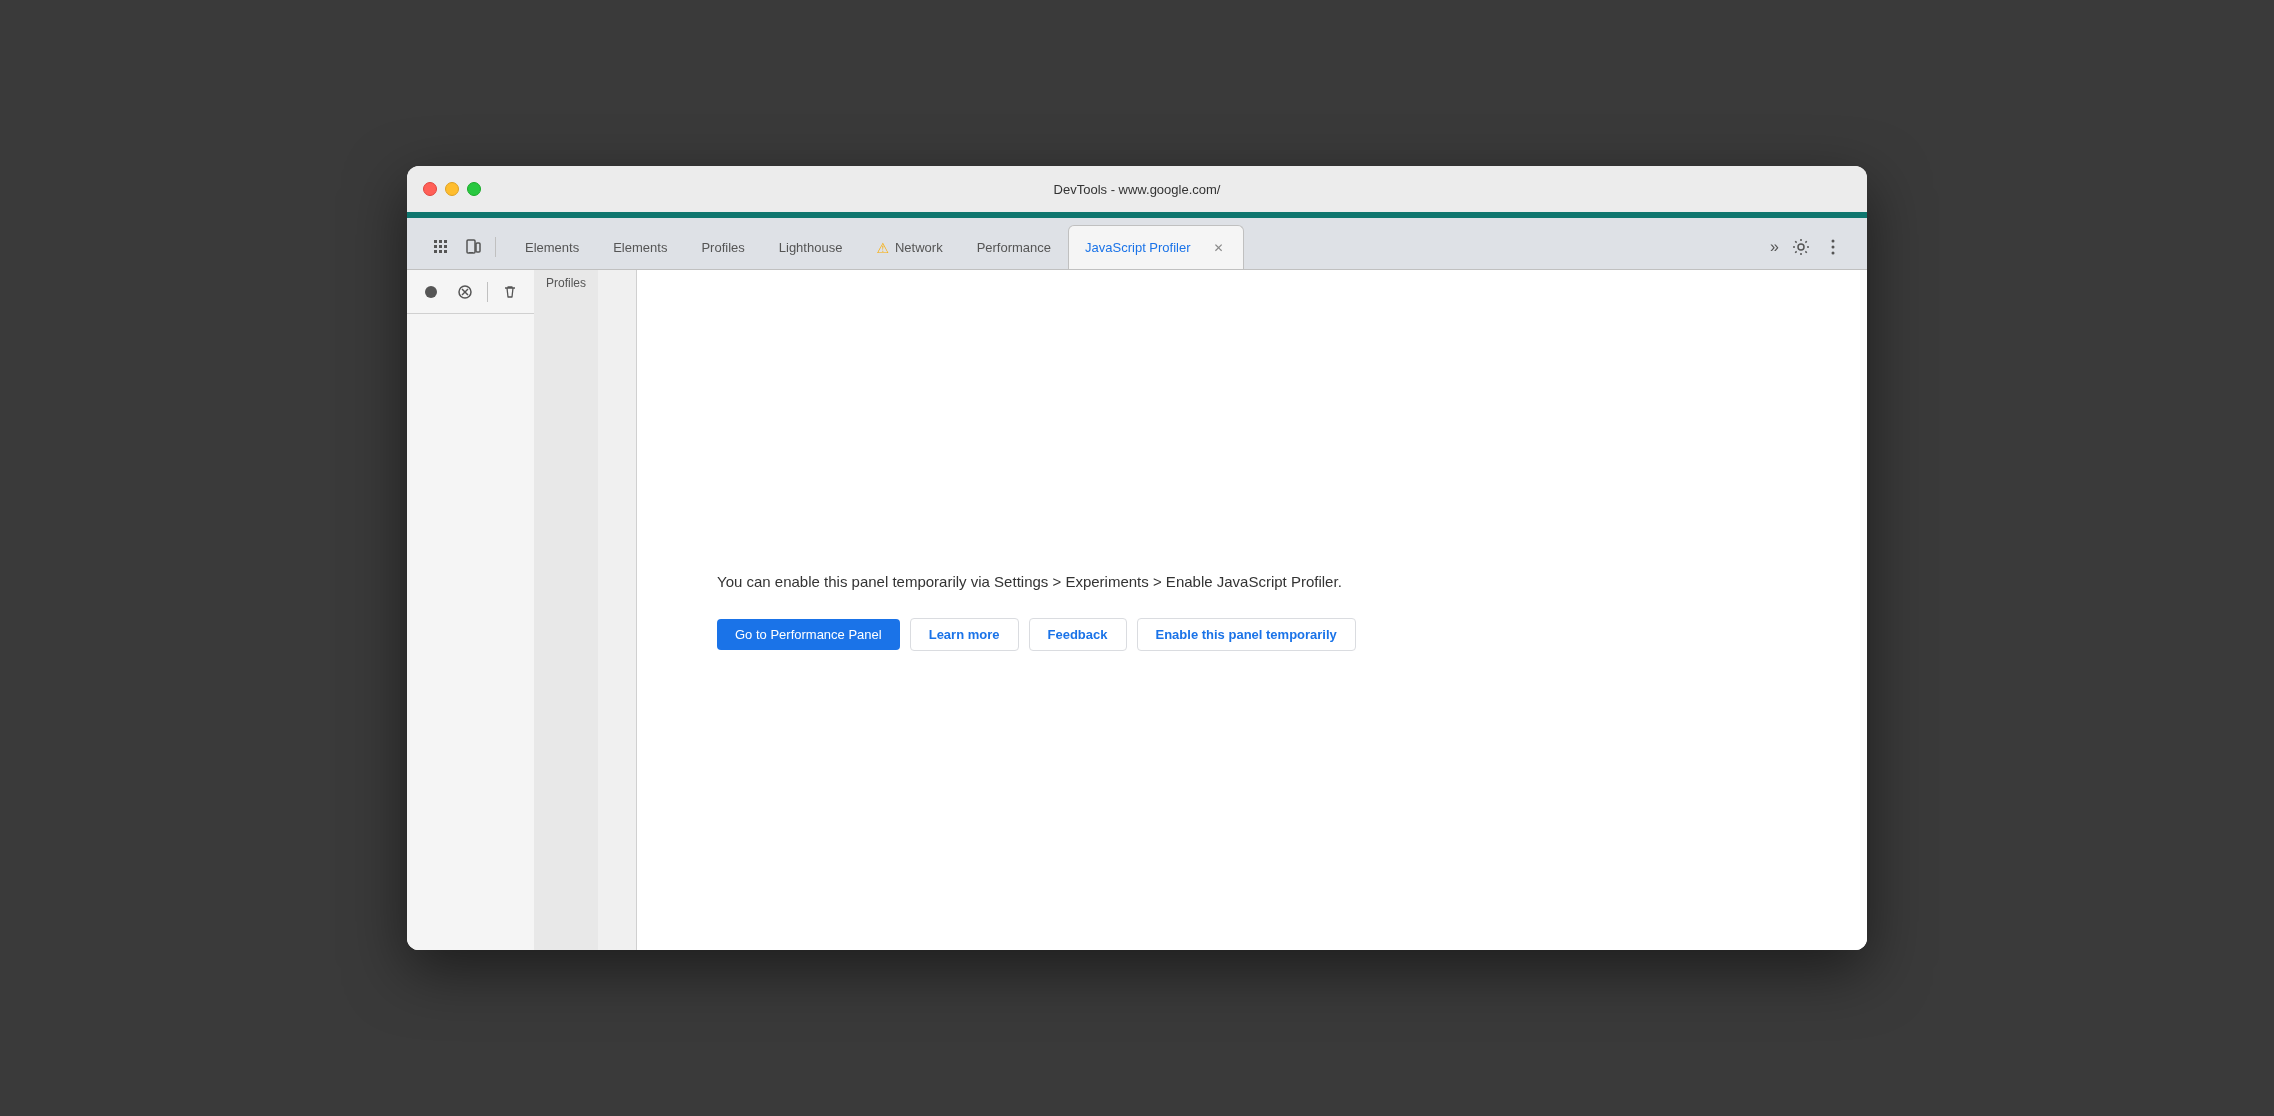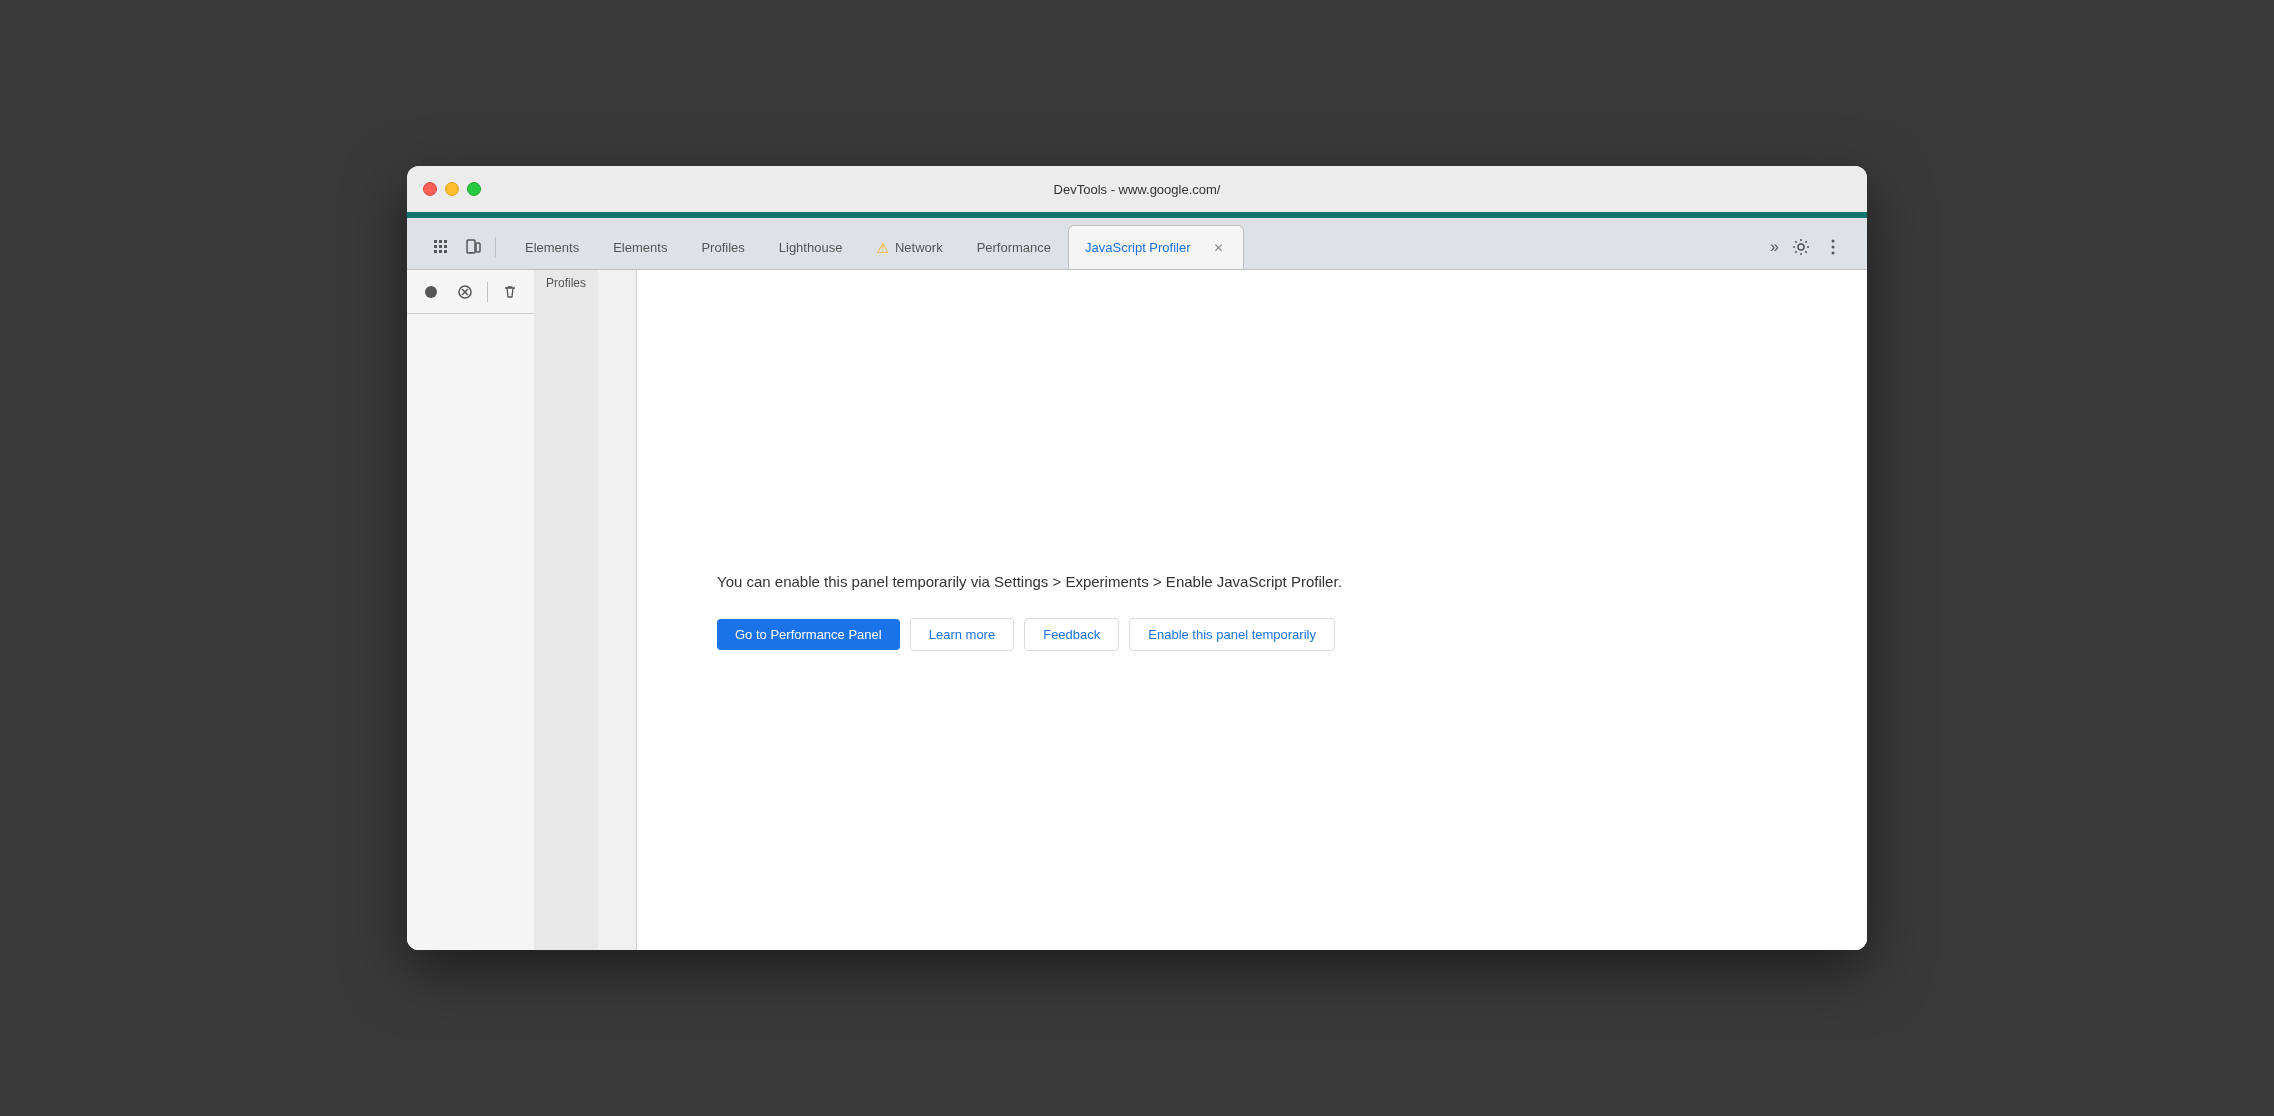--- a/index.html
+++ b/index.html
@@ -265,21 +265,21 @@
     }
 
     .btn-secondary {
       background: white;
       color: #1a73e8;
       border: 1px solid #dadce0;
       padding: 8px 18px;
       border-radius: 4px;
       font-size: 13px;
       cursor: pointer;
-      font-weight: 400;
+      font-weight: 700;
       white-space: nowrap;
     }
   </style>
 </head>
 <body>
 
 <div class="window">
 
   <div class="title-bar">
     <div class="traffic-lights">

